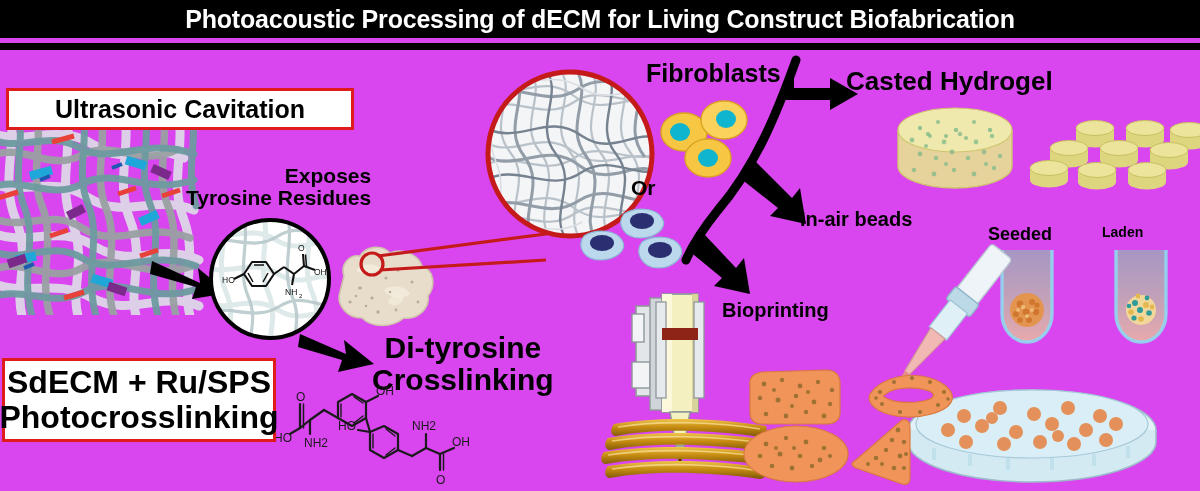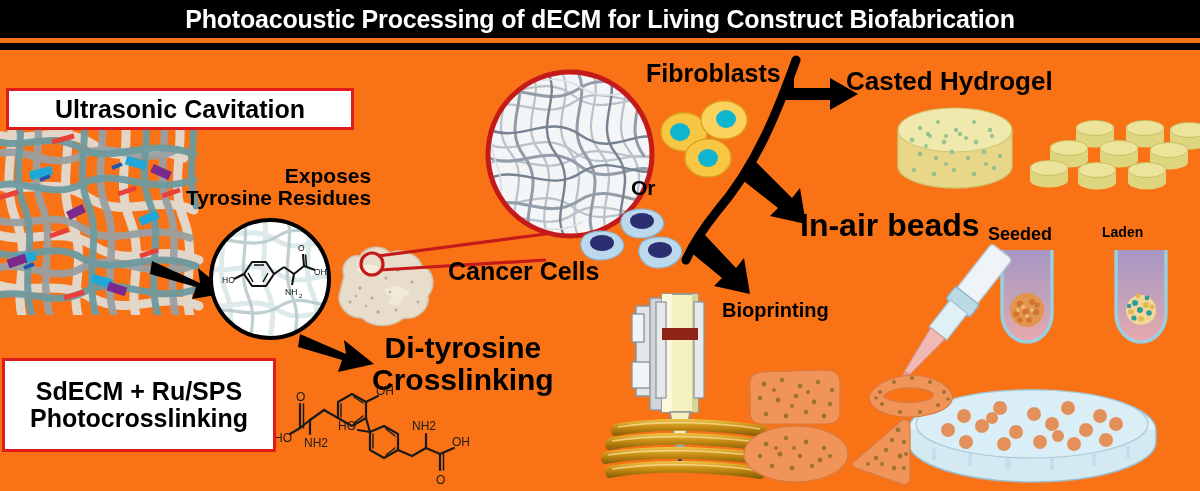--- a/index.html
+++ b/index.html
@@ -6,21 +6,21 @@
   body {
     width: 1200px; height: 491px;
     background: #ffffff;
     font-family: "Liberation Sans", sans-serif;
     overflow: hidden;
     position: relative;
   }
   #figure {
     position: relative;
     width: 1200px; height: 491px;
-    background: #f97316;
+    background: #d946ef;
     padding-left: 38px;
   }
 
   
   .title-banner {
     position: absolute;
     left: 0; top: 0;
     width: 1200px; height: 38px;
     background: #000000;
     display: flex; align-items: center; justify-content: center;
@@ -44,38 +44,38 @@
     position: absolute;
     border: 3px solid #e01b1b;
     background: #ffffff;
     display: flex; align-items: center; justify-content: center;
     text-align: center;
     font-weight: bold;
     color: #000000;
     line-height: 1.08;
   }
   #box-ultrasonic { left: 6px; top: 88px; width: 348px; height: 42px; font-size: 25px; }
-  #box-sdecm { left: 2px; top: 358px; width: 274px; height: 94px; font-size: 25px; padding: 0 4px; }
+  #box-sdecm { left: 2px; top: 358px; width: 274px; height: 84px; font-size: 32px; padding: 0 4px; }
 
   
   .label {
     position: absolute;
     font-weight: bold;
     color: #000000;
     line-height: 1.06;
     white-space: pre-line;
     text-align: center;
   }
   #lbl-exposes      { left: 186px; top: 165px; font-size: 21px; text-align: right; }
   #lbl-fibroblasts  { left: 646px; top: 60px;  font-size: 25px; }
   #lbl-or           { left: 631px; top: 177px; font-size: 21px; }
   #lbl-cancer       { left: 448px; top: 258px; font-size: 25px; }
   #lbl-ditry        { left: 372px; top: 332px; font-size: 30px; }
   #lbl-casted       { left: 846px; top: 68px;  font-size: 26px; }
-  #lbl-inair        { left: 800px; top: 209px; font-size: 32px; }
+  #lbl-inair        { left: 800px; top: 209px; font-size: 20px; }
   #lbl-bioprint     { left: 722px; top: 292px; font-size: 20px; margin-top: 8px; }
   #lbl-seeded       { left: 988px; top: 225px; font-size: 18px; }
   #lbl-laden        { left: 1102px; top: 225px; font-size: 14px; }
 
   
   .art { position: absolute; }
 
   svg { display: block; overflow: visible; }
 </style>
 </head>
@@ -322,21 +322,20 @@
         <path d="M44,16 C56,8 76,10 82,20 C88,30 76,40 60,40 C44,40 36,26 44,16 Z" fill="#bcd8ec" stroke="#8cb6d4" stroke-width="1.2"></path>
         <ellipse cx="62" cy="23" rx="12" ry="8" fill="#2b2f72"></ellipse>
         <path d="M4,38 C16,30 36,32 42,42 C48,52 36,62 20,62 C4,62 -4,48 4,38 Z" fill="#bcd8ec" stroke="#8cb6d4" stroke-width="1.2"></path>
         <ellipse cx="22" cy="45" rx="12" ry="8" fill="#2b2f72"></ellipse>
         <path d="M62,44 C74,36 94,38 100,48 C106,58 94,70 78,70 C62,70 54,54 62,44 Z" fill="#bcd8ec" stroke="#8cb6d4" stroke-width="1.2"></path>
         <ellipse cx="80" cy="52" rx="12" ry="8" fill="#2b2f72"></ellipse>
       </g>
     </svg>
   </div>
 
-  <div class="label" id="lbl-cancer">Cancer Cells</div>
 
   <div class="art" style="left:690px; top:58px;">
     <svg width="190" height="250" viewBox="0 0 190 250">
 
       <path d="M106,2 C88,52 66,108 28,152 C12,172 2,188 -4,202" fill="none" stroke="#000000" stroke-width="9" stroke-linecap="round"></path>
 
       <path d="M104,18 L104,30 L140,30 L140,20 L168,36 L140,52 L140,42 L92,42 Z" fill="#000000"></path>
 
       <path d="M58,110 L50,120 L88,150 L80,158 L116,166 L110,130 L102,140 L66,104 Z" fill="#000000"></path>
 

